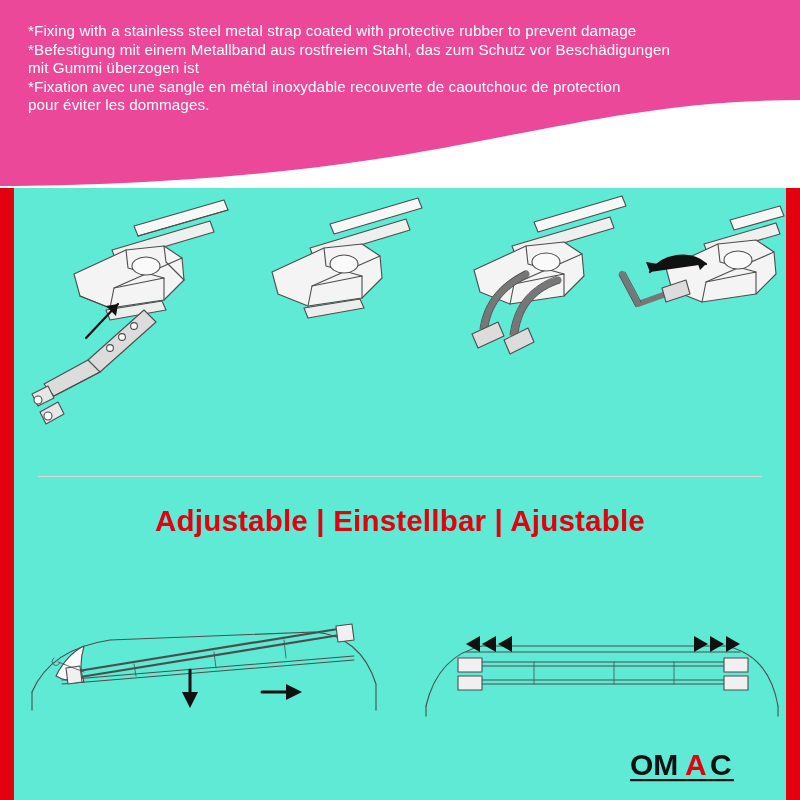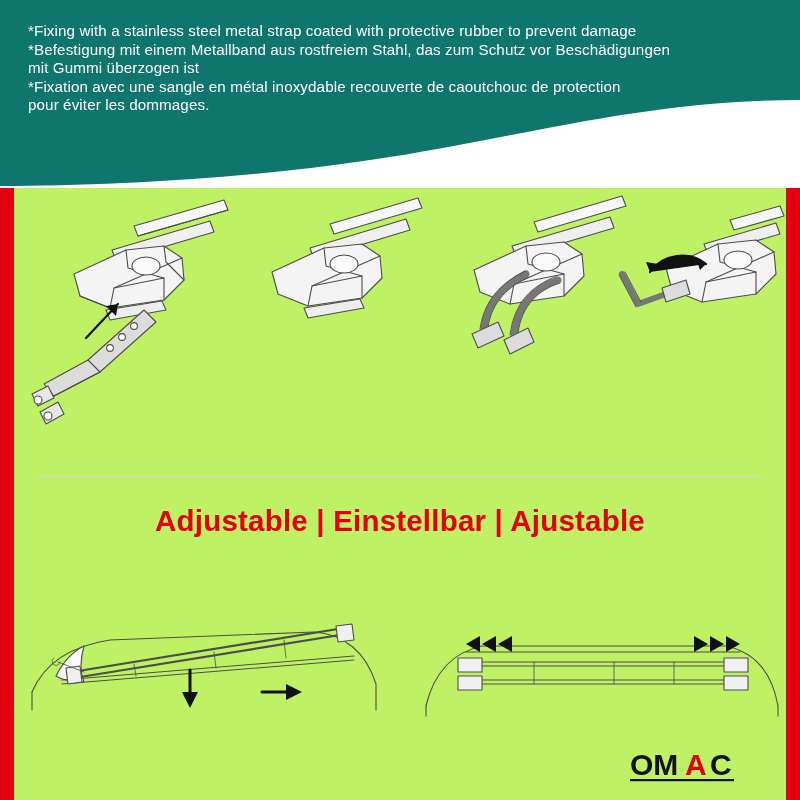--- a/index.html
+++ b/index.html
@@ -19,21 +19,21 @@
     background: #e3000f;
   }
   .side-bar.left { left: 0; }
   .side-bar.right { right: 0; }
 
   
   .banner {
     position: absolute;
     top: 0; left: 0; right: 0;
     height: 188px;
-    background: #0f766e;
+    background: #ec4899;
     color: #ffffff;
     overflow: hidden;
   }
   .banner-text {
     position: absolute;
     left: 28px; top: 22px;
     width: 760px;
     font-size: 15.2px;
     line-height: 18.6px;
     letter-spacing: 0.1px;
@@ -46,21 +46,21 @@
     bottom: -2px;
     width: 100%;
     height: 92px;
   }
 
   
   .content {
     position: absolute;
     left: 14px; right: 14px;
     top: 188px; bottom: 0;
-    background: #bef264;
+    background: #5eead4;
   }
 
   .panel-top {
     position: absolute;
     left: 0; right: 0; top: 0;
     height: 290px;
   }
   .divider {
     position: absolute;
     left: 24px; right: 24px;

